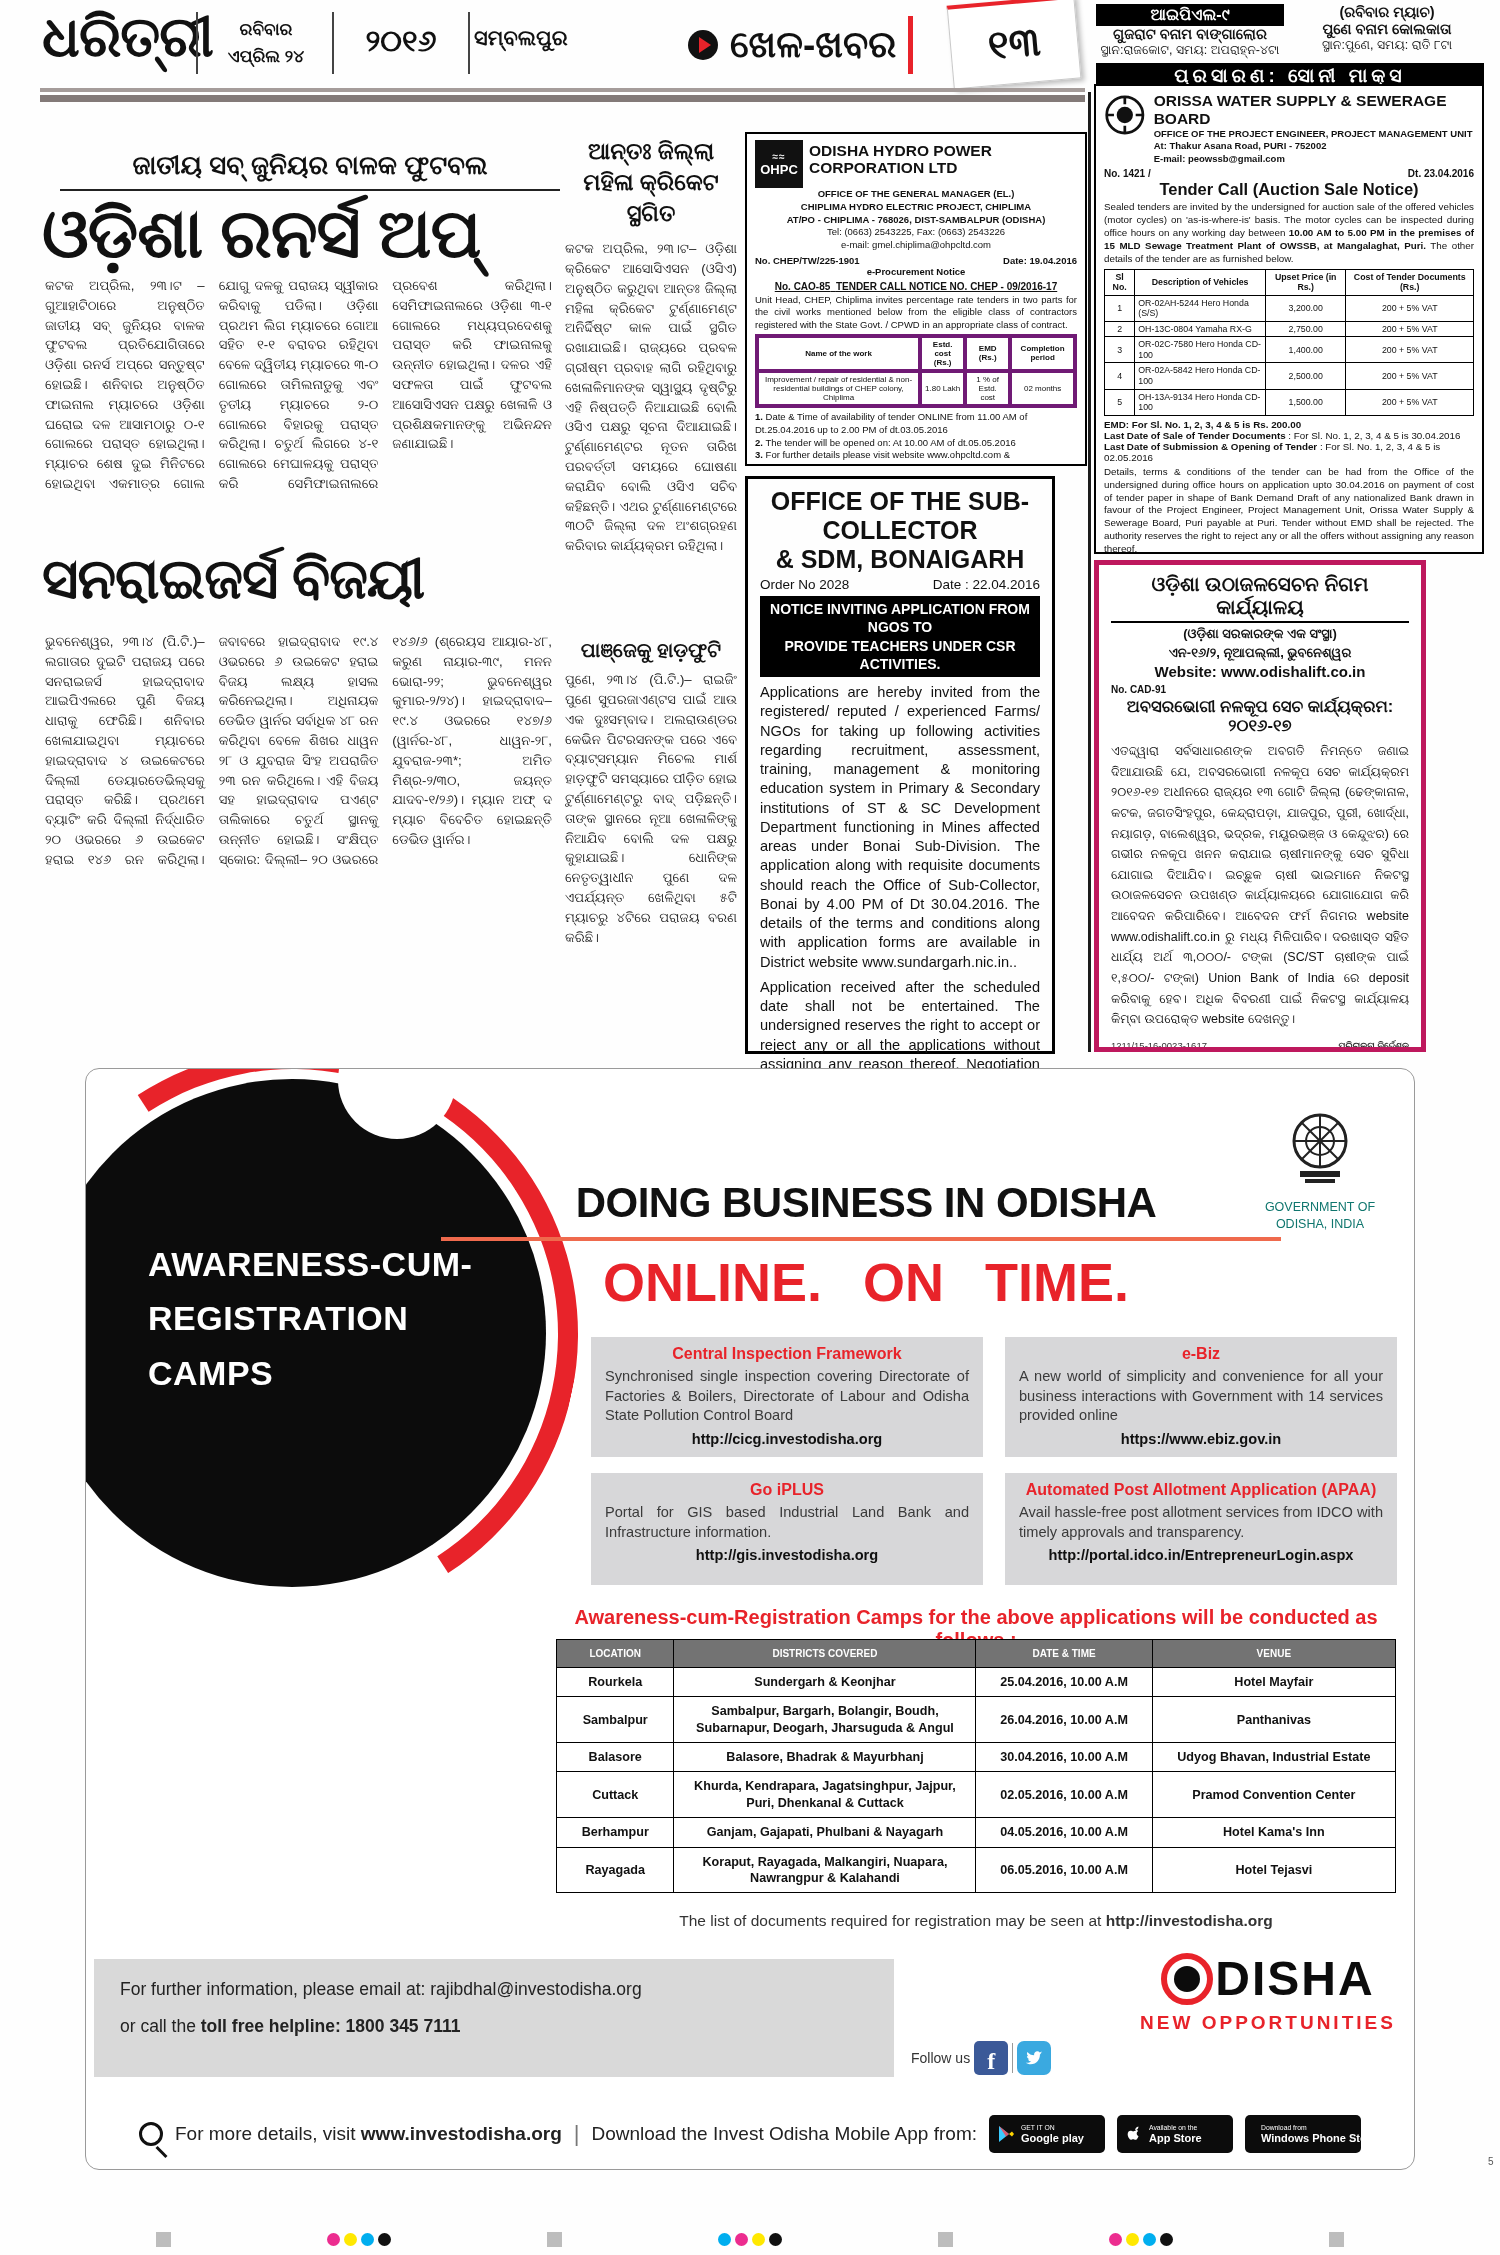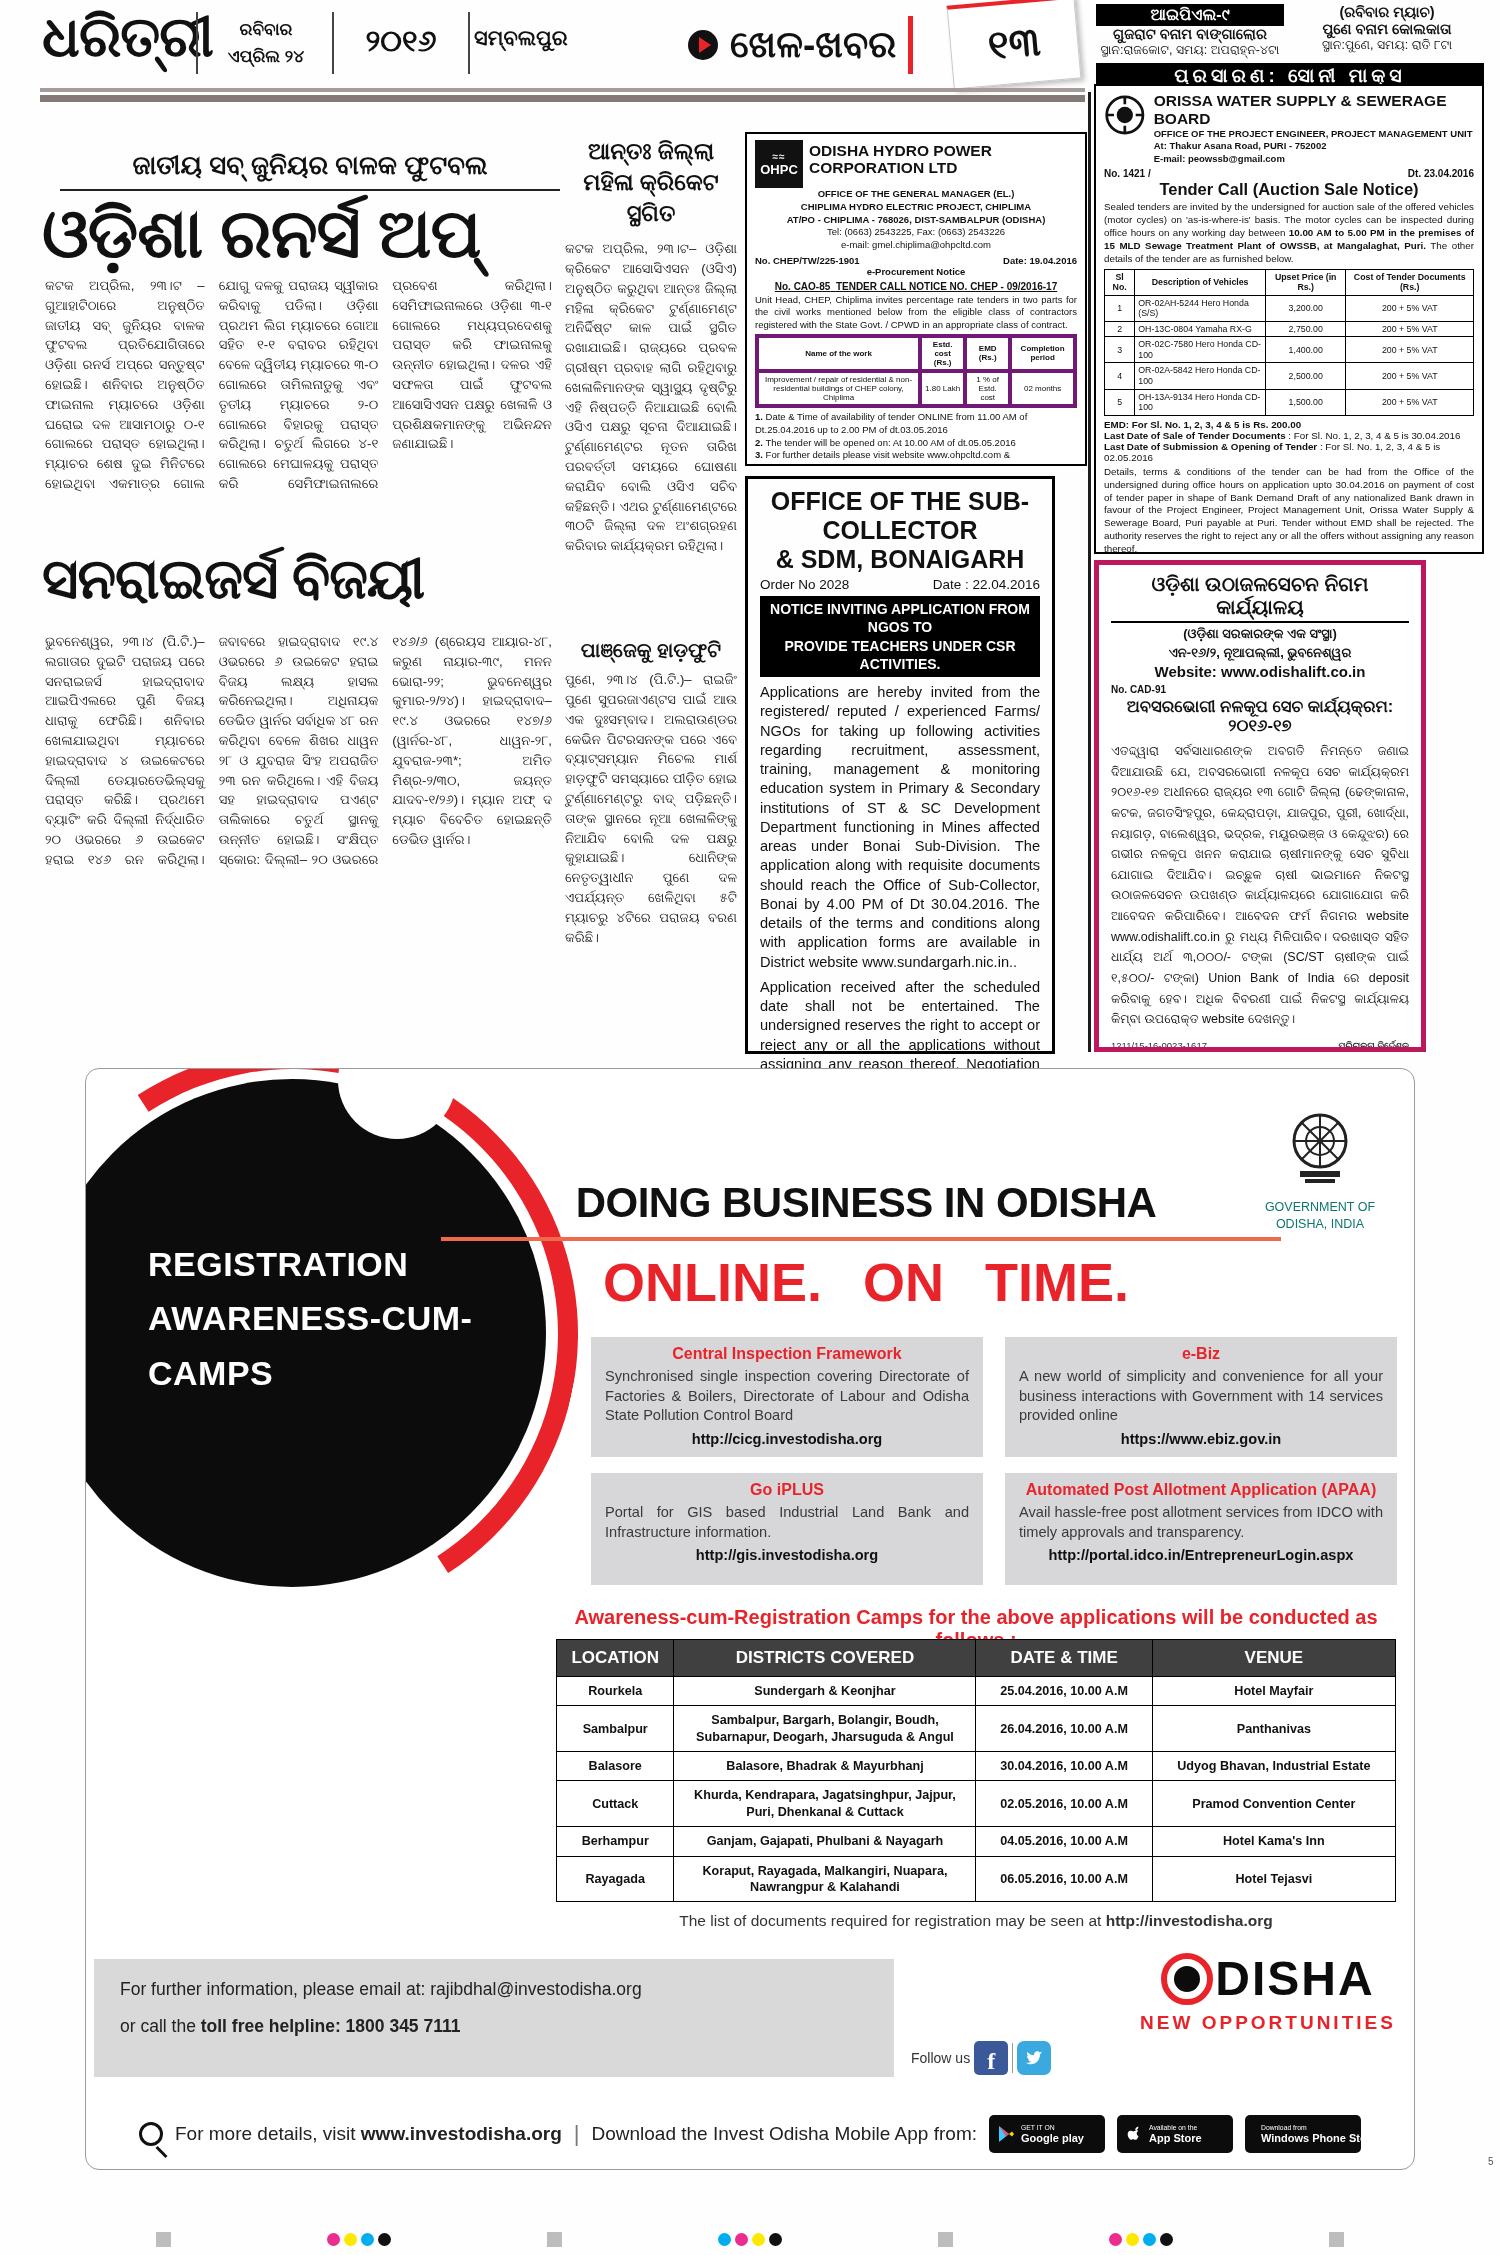--- a/index.html
+++ b/index.html
@@ -97,21 +97,21 @@
   .bizhead { position:absolute; left:400px; top:110px; width:760px; text-align:center; font-size:42px; font-weight:900; letter-spacing:-.5px; }
   .bizline { position:absolute; left:355px; top:168px; width:840px; height:4px; background:#ef6a4d; }
   .online { position:absolute; left:400px; top:182px; width:760px; text-align:center; font-size:54px; font-weight:900; color:#e8232a; word-spacing:26px; }
   .boxes { position:absolute; left:505px; top:268px; width:806px; display:grid; grid-template-columns:1fr 1fr; column-gap:22px; row-gap:16px; }
   .bx { background:#d7d7d9; padding:8px 14px 10px; min-height:112px; }
   .bx h4 { font-size:16px; color:#e8232a; text-align:center; margin-bottom:4px; font-weight:800; }
   .bx p { font-size:14.6px; color:#3a3a3a; text-align:justify; line-height:1.35; }
   .bx .url { font-size:14.6px; font-weight:800; text-align:center; margin-top:5px; color:#101010; }
   .campst { position:absolute; left:460px; top:537px; width:860px; text-align:center; font-size:20px; font-weight:800; color:#e8232a; }
   .ctable { position:absolute; left:470px; top:570px; width:840px; border-collapse:collapse; font-size:12.6px; }
-  .ctable th { background:#404040; color:#fff; border:1.5px solid #000; padding:8px 4px; font-size:17px; }
+  .ctable th { background:#737373; color:#fff; border:1.5px solid #000; padding:8px 4px; font-size:10px; }
   .ctable td { border:1.5px solid #000; padding:6px 6px; text-align:center; font-weight:700; line-height:1.3; }
   .note { position:absolute; left:440px; top:843px; width:900px; text-align:center; font-size:15.5px; color:#333; }
   .contact { position:absolute; left:8px; top:890px; width:800px; height:118px; background:#d9d9d9; padding:20px 26px; font-size:17.5px; color:#222; }
   .contact .l2 { margin-top:16px; }
   .follow { position:absolute; left:825px; top:972px; display:flex; align-items:center; gap:4px; font-size:14px; color:#333; }
   .fb { width:34px; height:34px; border-radius:5px; background:#3b5998; color:#fff; font-weight:900; font-size:24px; display:flex; align-items:flex-end; justify-content:center; font-family:"Liberation Serif",serif; }
   .soc-div { width:1px; height:30px; background:#999; }
   .tw { width:34px; height:34px; border-radius:7px; background:#3aa9e0; display:flex; align-items:center; justify-content:center; }
   .odlogo { position:absolute; left:1042px; top:882px; width:280px; text-align:center; }
   .odlogo-row { display:flex; align-items:center; justify-content:center; gap:2px; }
@@ -325,22 +325,22 @@
       <span>1211/15-16-0023-1617</span>
       <span style="font-weight:700">ପରିଚାଳନା ନିର୍ଦ୍ଦେଶକ</span>
     </div>
   </div>
 
   <div class="abs invest">
     <div class="ring"></div>
     <div class="disc"></div>
     <div class="notch"></div>
     <div class="disc-text">
+      <div>AWARENESS-CUM-</div>
       <div>REGISTRATION</div>
-      <div>AWARENESS-CUM-</div>
       <div>CAMPS</div>
     </div>
 
     <div class="govt">
       <svg width="74" height="84" viewBox="0 0 74 84">
         <circle cx="37" cy="34" r="26" fill="none" stroke="#222" stroke-width="3"></circle>
         <circle cx="37" cy="34" r="14" fill="none" stroke="#222" stroke-width="2"></circle>
         <path d="M37 8v52M11 34h52M19 16l36 36M55 16L19 52" stroke="#222" stroke-width="2"></path>
         <rect x="17" y="64" width="40" height="6" fill="#222"></rect>
         <rect x="22" y="72" width="30" height="4" fill="#222"></rect>

